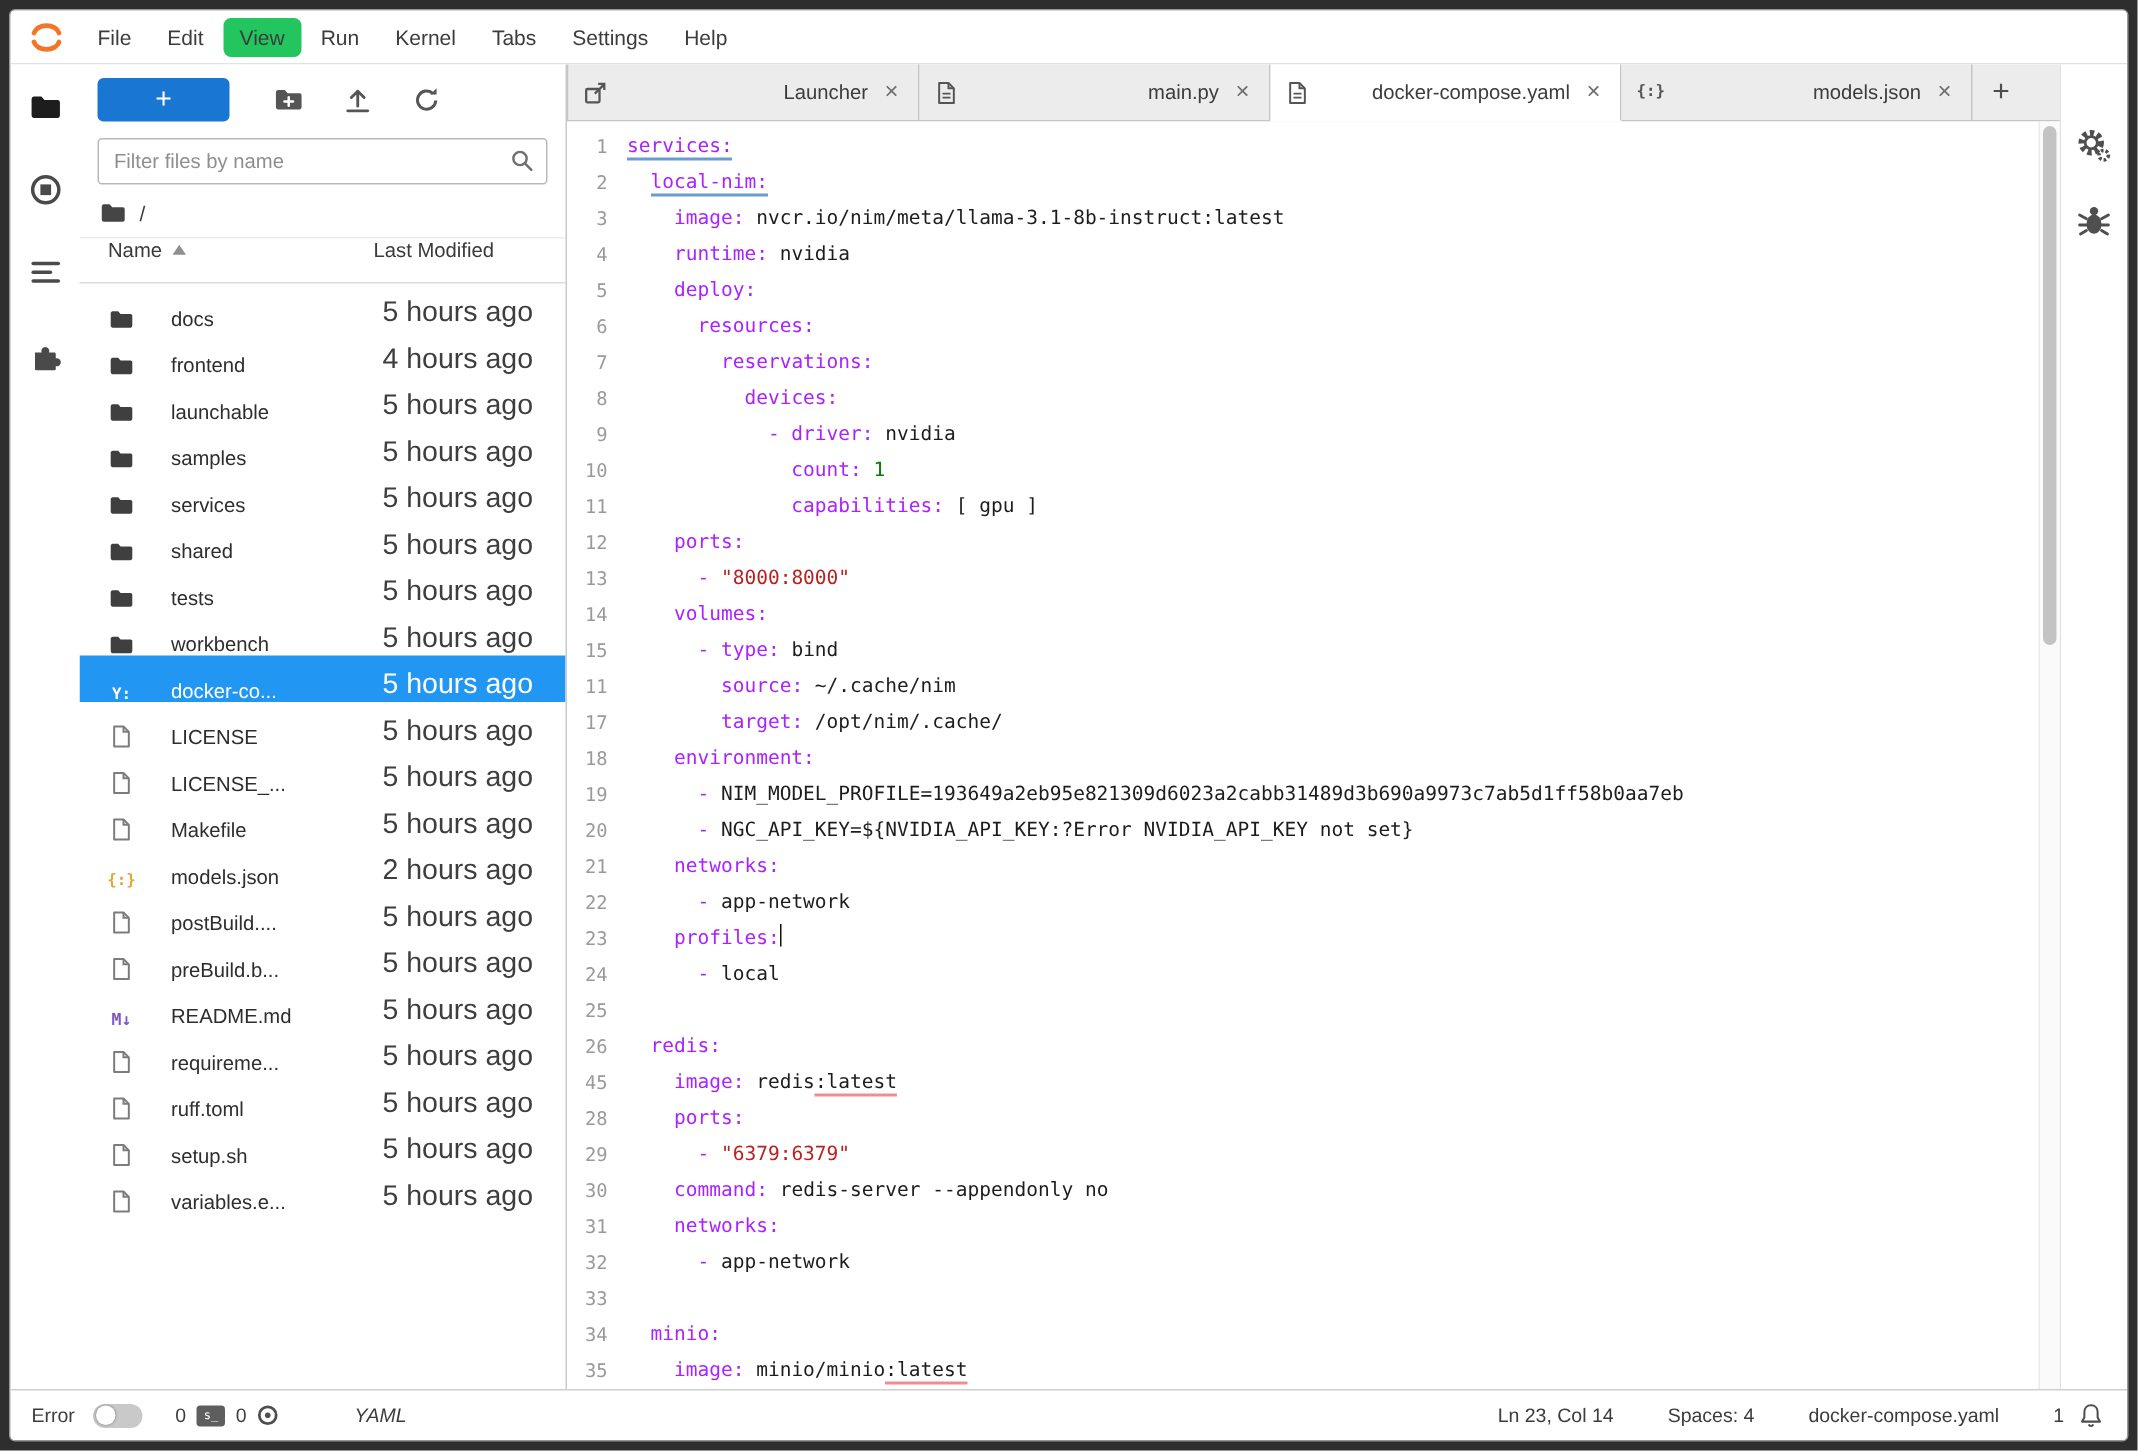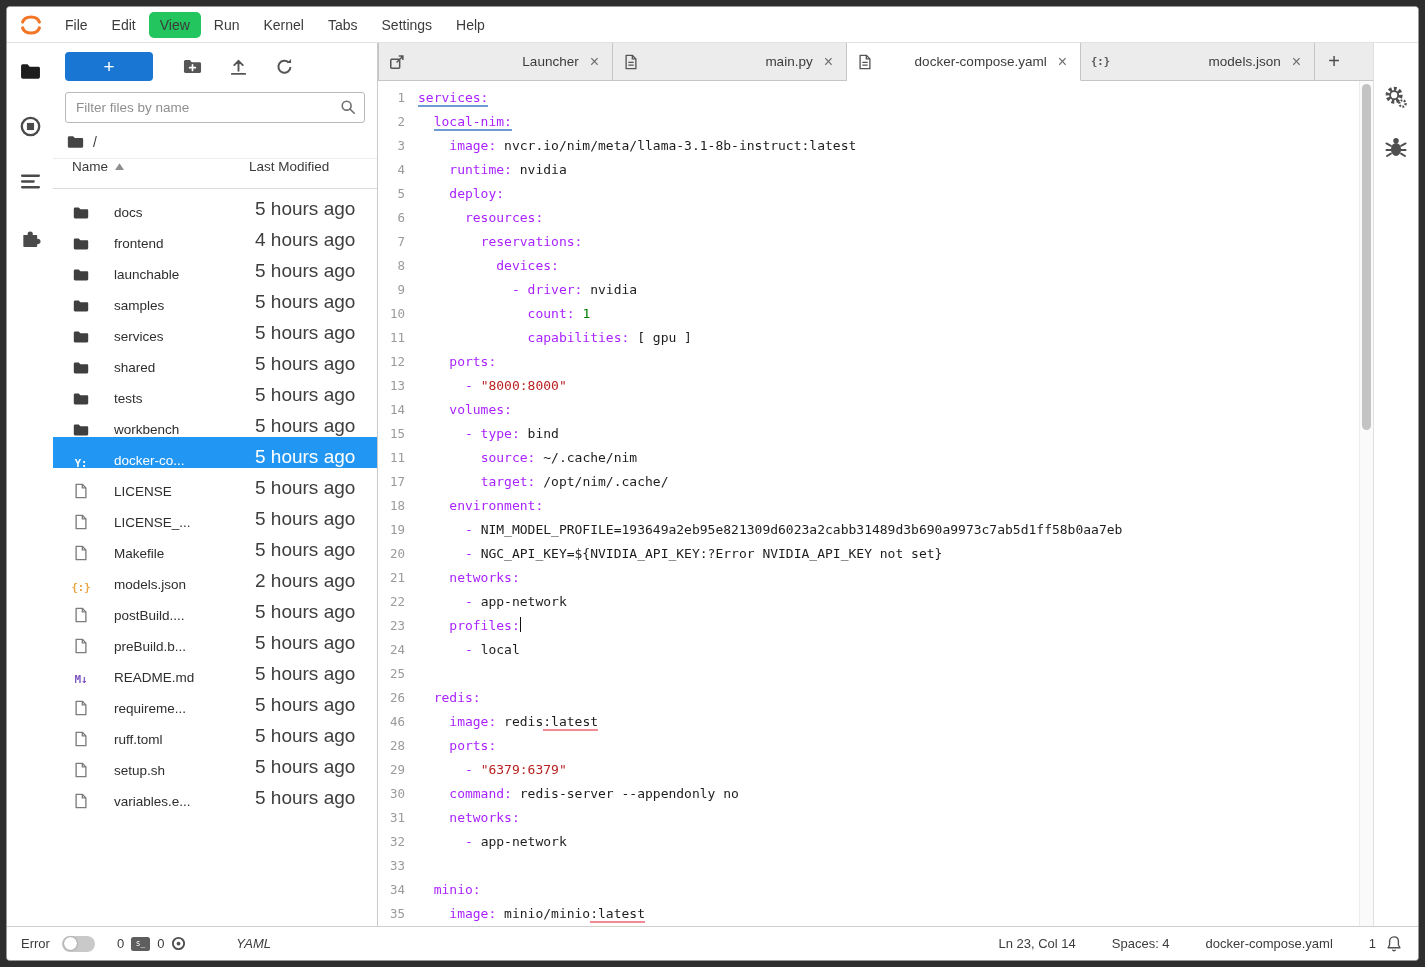--- a/index.html
+++ b/index.html
@@ -539,21 +539,21 @@
             </div>
             <div class="line">
               <span class="ln-num">25</span>
               <span class="ln-code"></span>
             </div>
             <div class="line">
               <span class="ln-num">26</span>
               <span class="ln-code"><span>  </span><span class="tk-k">redis:</span></span>
             </div>
             <div class="line">
-              <span class="ln-num">46</span>
+              <span class="ln-num">45</span>
               <span class="ln-code"><span>    </span><span class="tk-k">image:</span><span> redis</span><span class="ul-r">:latest</span></span>
             </div>
             <div class="line">
               <span class="ln-num">28</span>
               <span class="ln-code"><span>    </span><span class="tk-k">ports:</span></span>
             </div>
             <div class="line">
               <span class="ln-num">29</span>
               <span class="ln-code"><span>      </span><span class="tk-k">- </span><span class="tk-s">"6379:6379"</span></span>
             </div>

